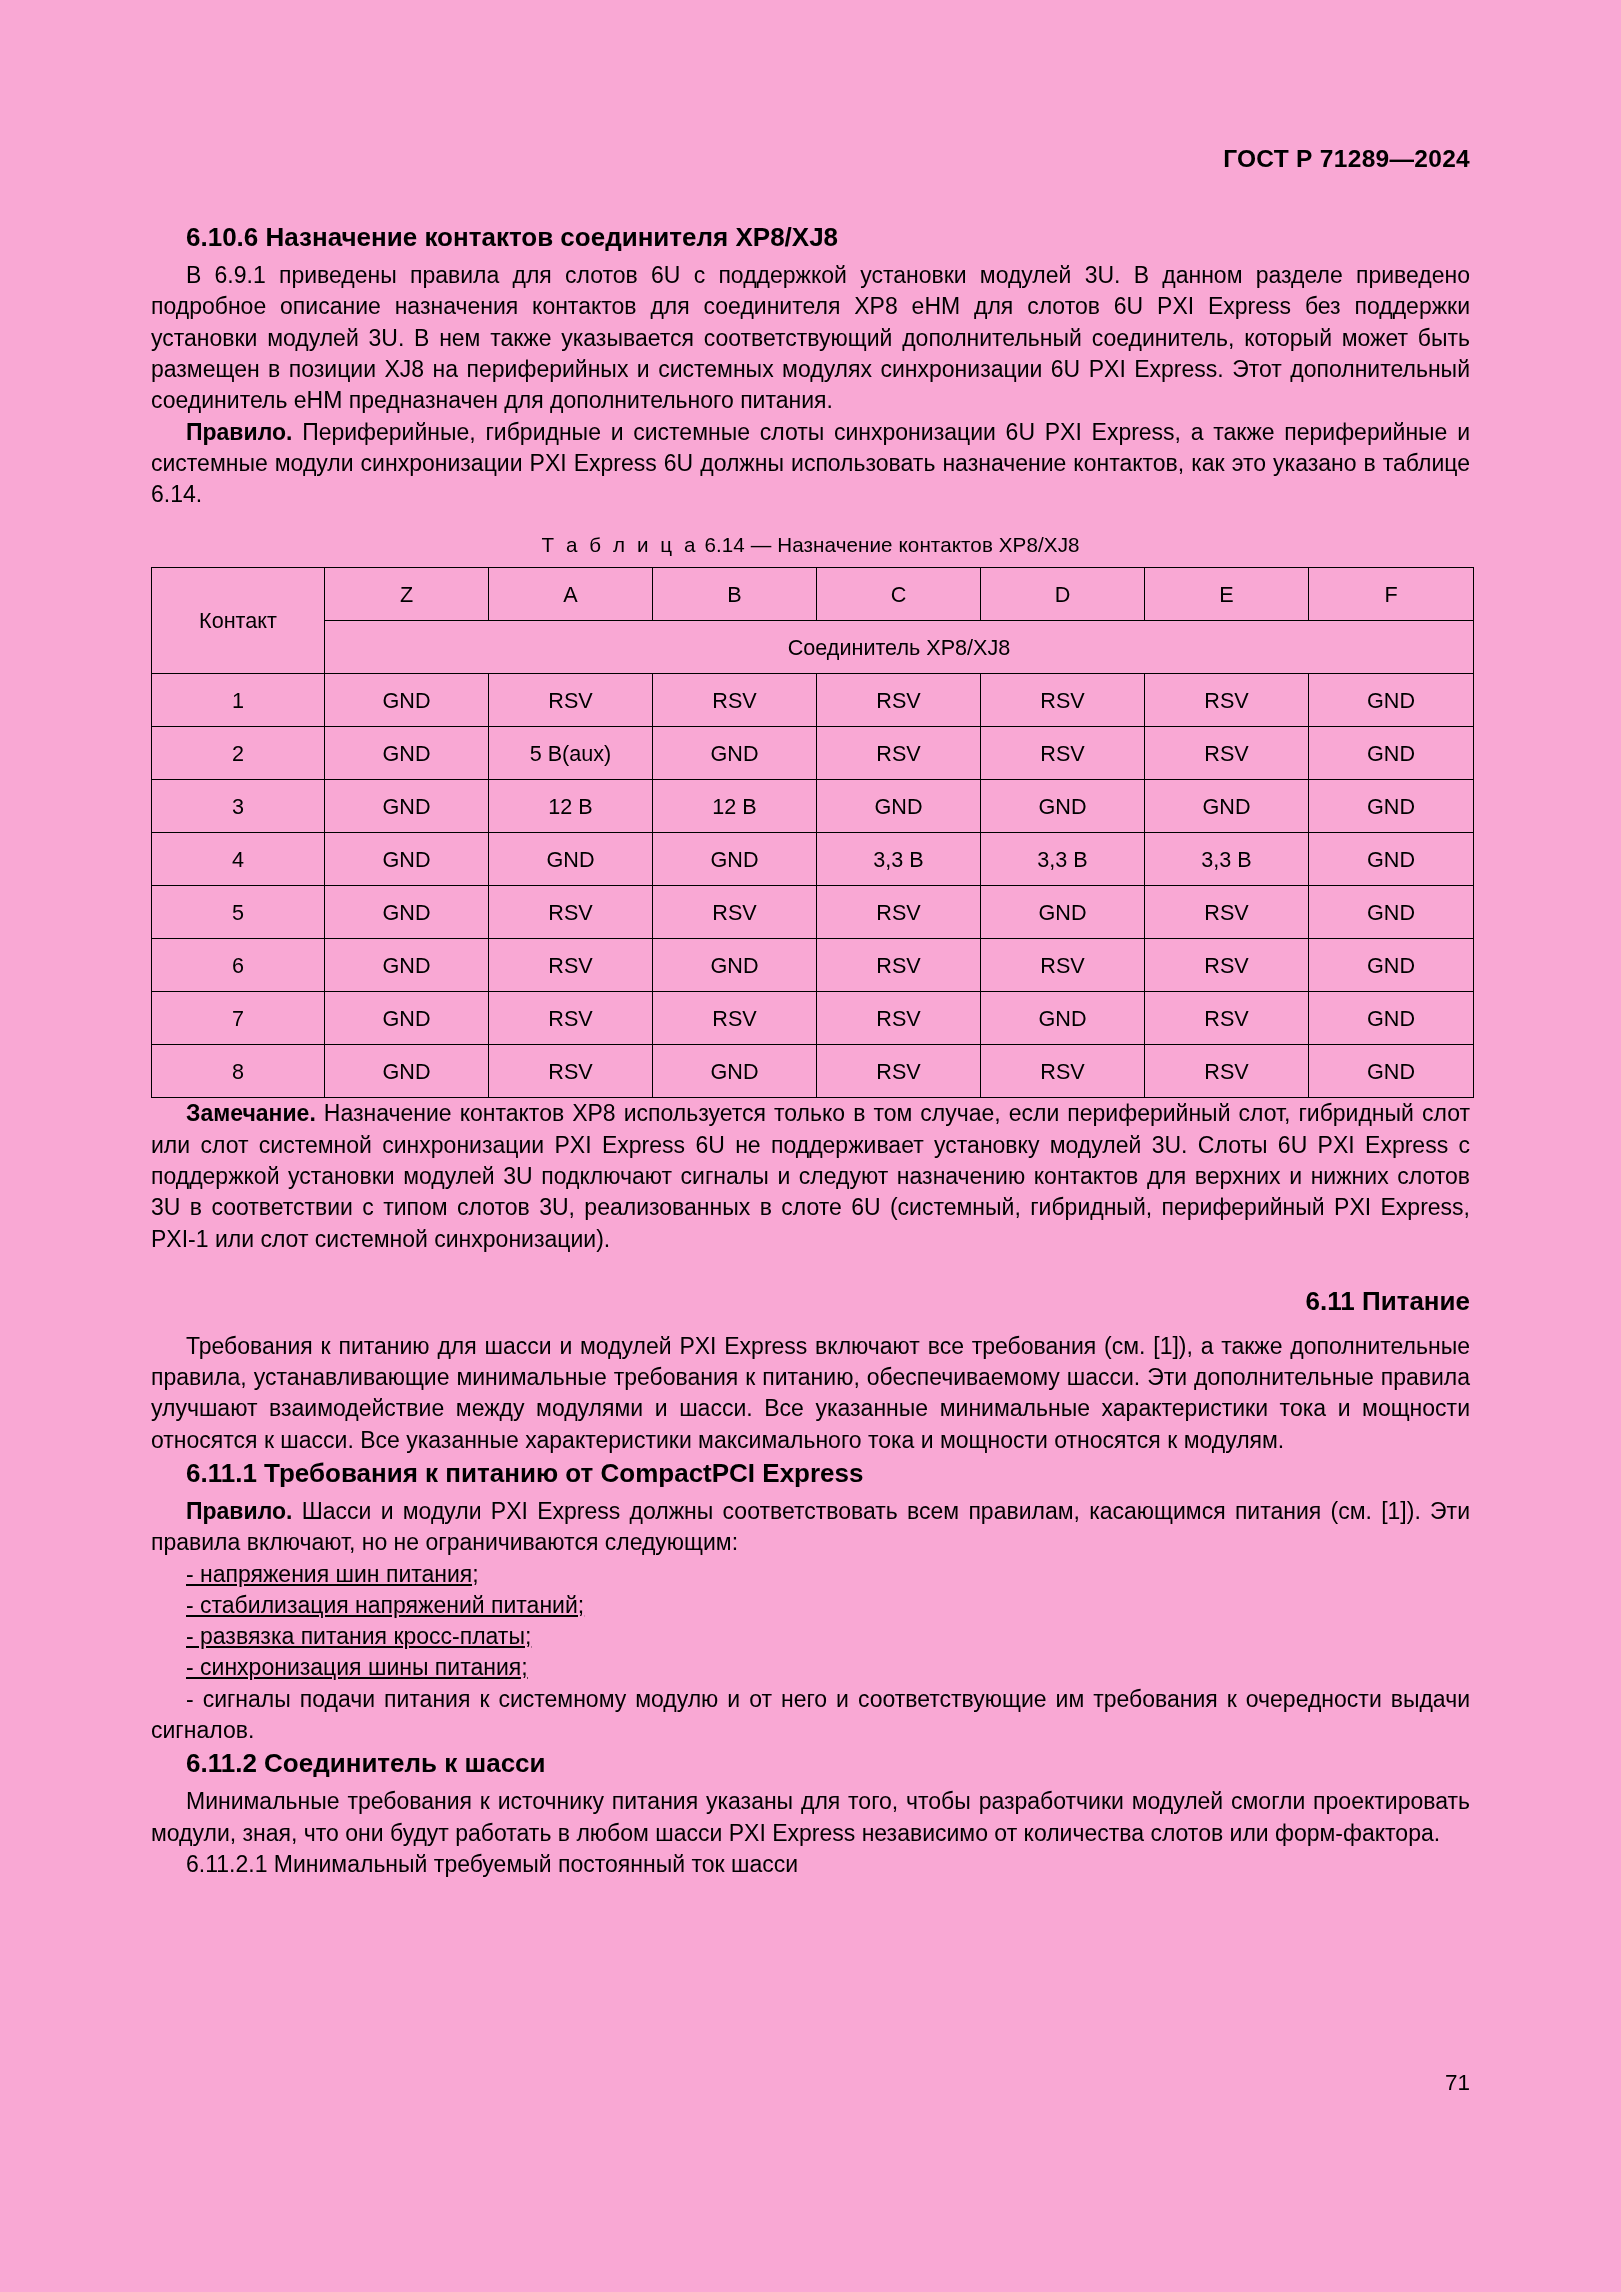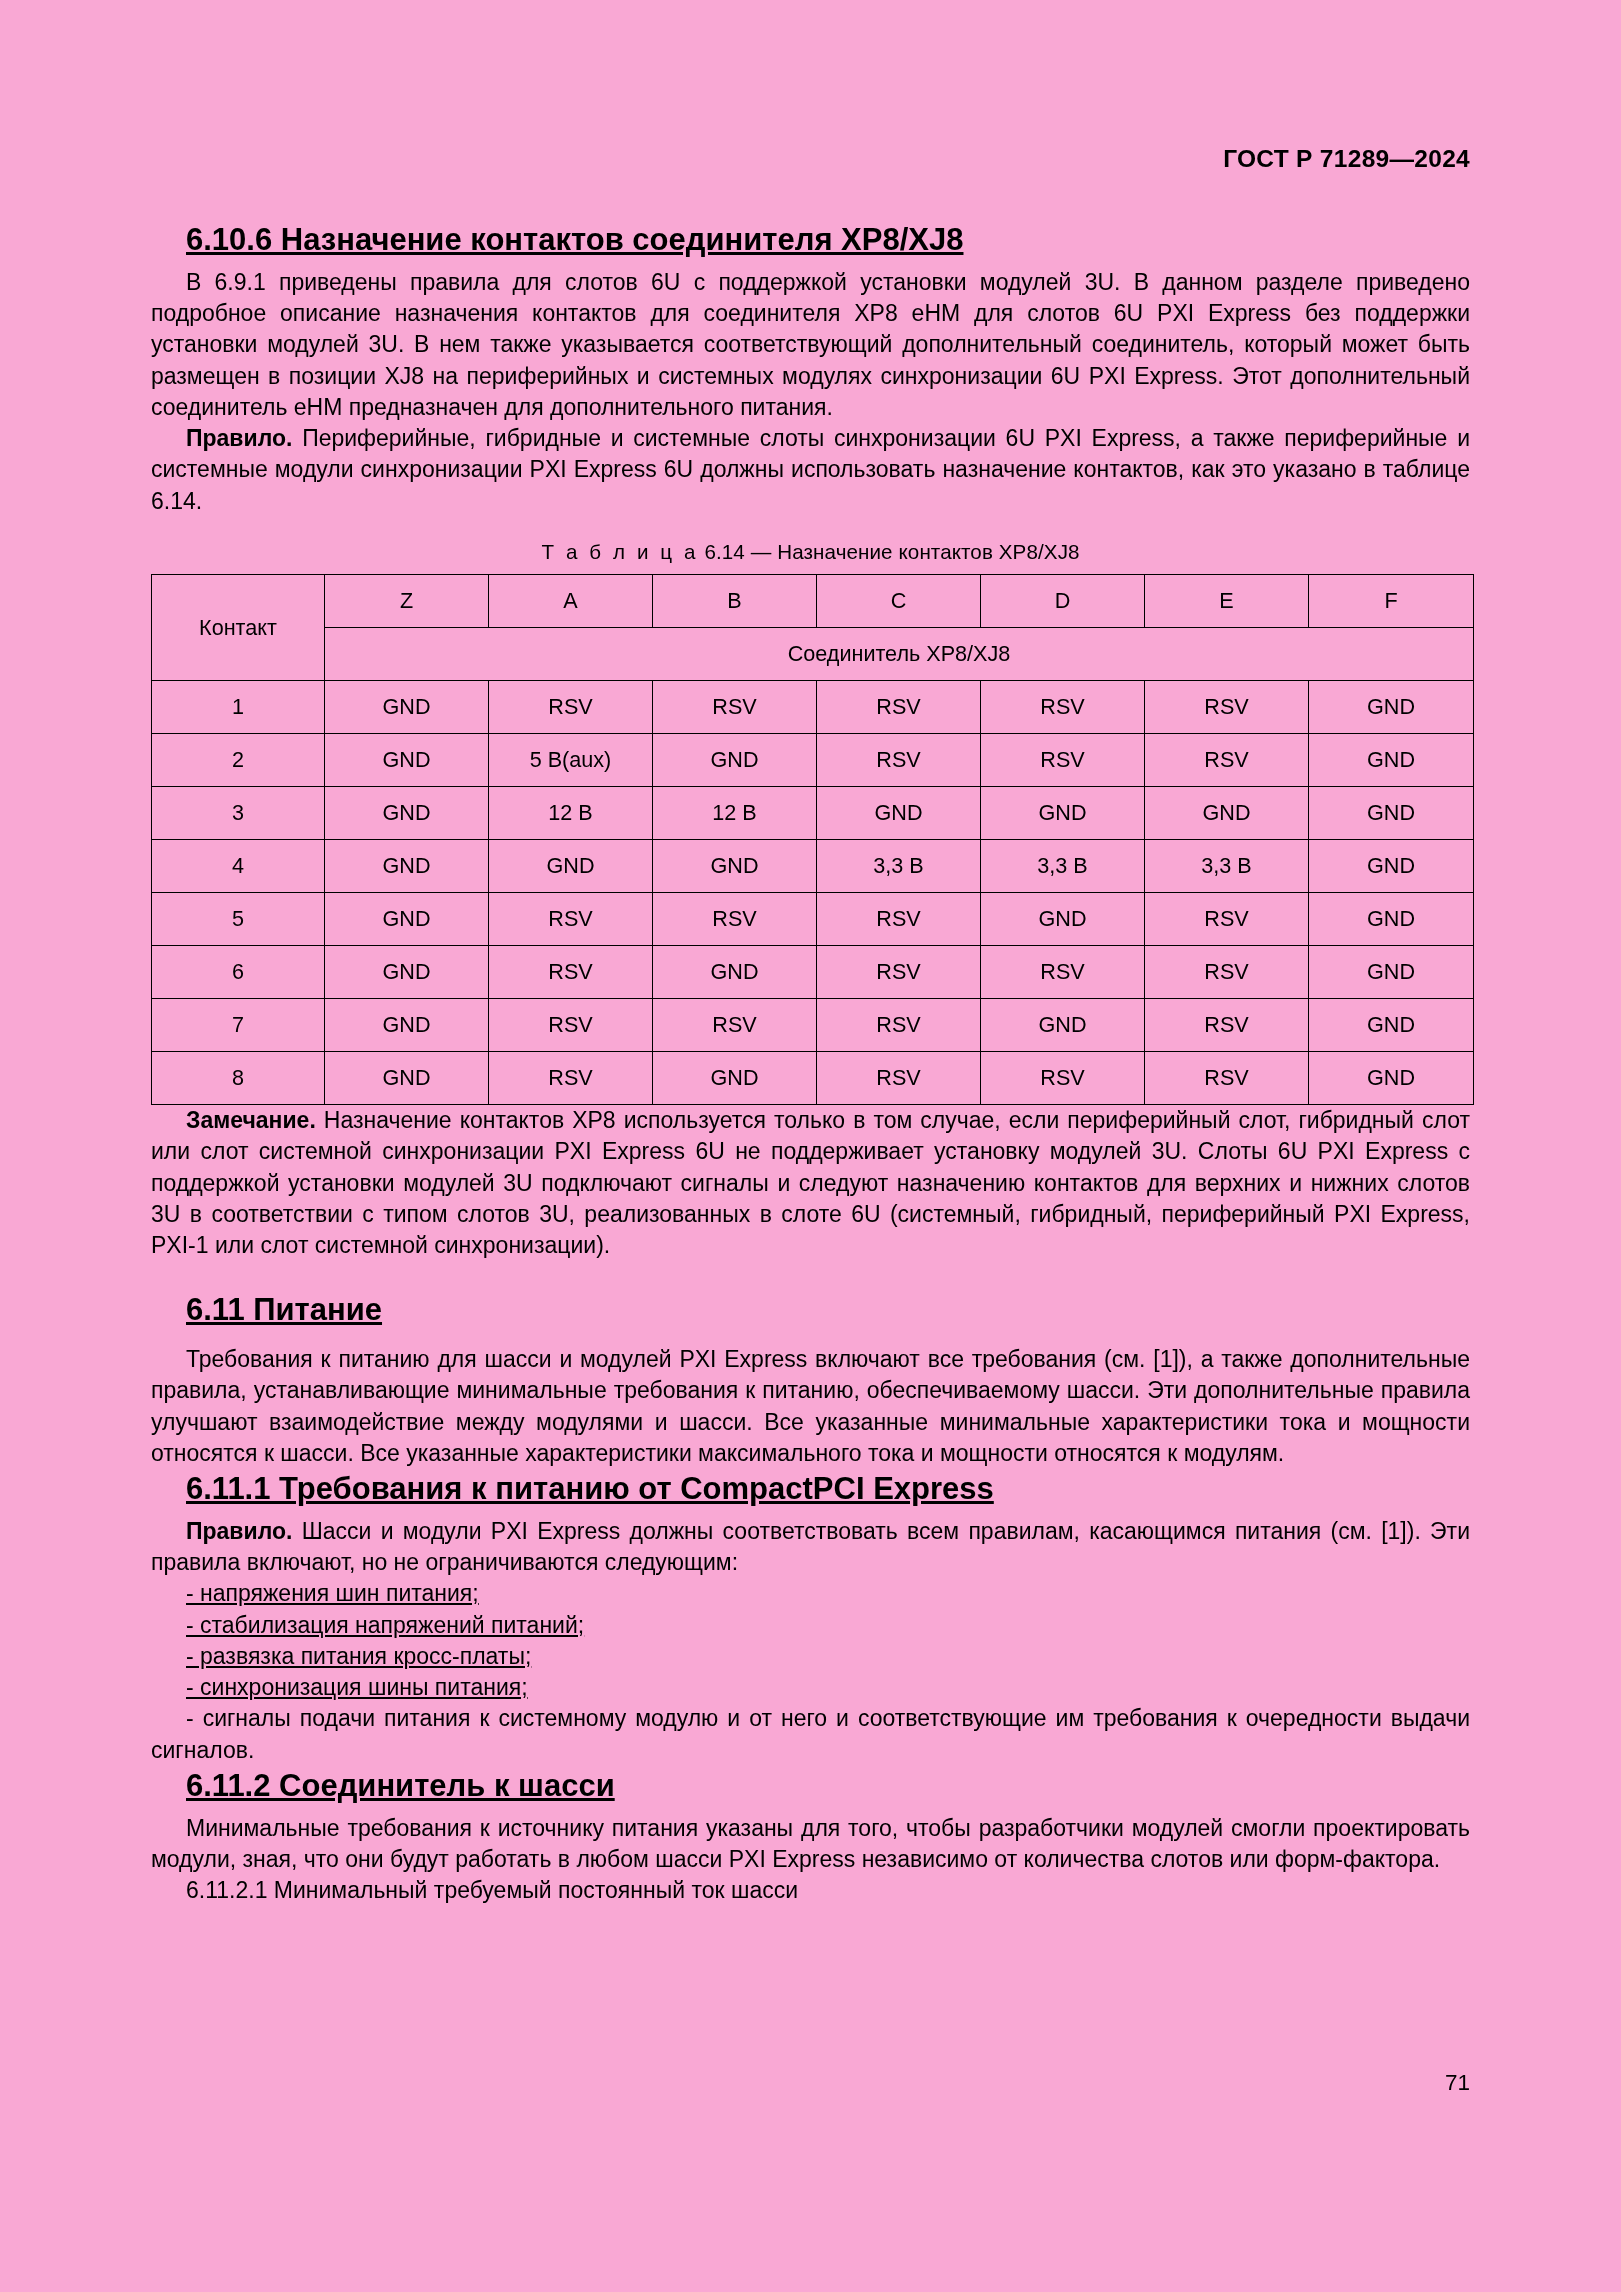--- a/index.html
+++ b/index.html
@@ -34,27 +34,26 @@
 
   
   .content {
     position: absolute;
     top: 220px;
     left: 151px;
     width: 1319px;
   }
 
   h3.section-heading {
-    font-size: 31px;
+    font-size: 26px;
     font-weight: bold;
     margin: 0 0 5.9px 0;
     padding: 0;
     text-indent: 0;
     line-height: 1.32;
-    text-decoration: underline;
   }
   h3.section-heading.indented {
     text-indent: 35px;
   }
 
   p.body-text {
     font-size: 23px;
     line-height: 1.36;
     margin: 0 0 0 0;
     padding: 0;
@@ -259,21 +258,21 @@
           <td>RSV</td>
           <td>RSV</td>
           <td>RSV</td>
           <td>GND</td>
         </tr>
       </tbody>
     </table>
 
     <p class="body-text after-table"><span class="lead">Замечание.</span><span> Назначение контактов XP8 используется только в том случае, если периферийный слот, гибридный слот или слот системной синхронизации PXI Express 6U не поддерживает установку модулей 3U. Слоты 6U PXI Express с поддержкой установки модулей 3U подключают сигналы и следуют назначению контактов для верхних и нижних слотов 3U в соответствии с типом слотов 3U, реализованных в слоте 6U (системный, гибридный, периферийный PXI Express, PXI-1 или слот системной синхронизации).</span></p>
 
-    <h3 class="section-heading indented" style="margin-top:29px;">6.11 Питание</h3>
+    <h3 class="section-heading indented" style="margin-top:29px;text-align:right;">6.11 Питание</h3>
 
     <p class="body-text gap-before">Требования к питанию для шасси и модулей PXI Express включают все требования (см. [1]), а также дополнительные правила, устанавливающие минимальные требования к питанию, обеспечиваемому шасси. Эти дополнительные правила улучшают взаимодействие между модулями и шасси. Все указанные минимальные характеристики тока и мощности относятся к шасси. Все указанные характеристики максимального тока и мощности относятся к модулям.</p>
 
     <h3 class="section-heading indented">6.11.1 Требования к питанию от CompactPCI Express</h3>
 
     <p class="body-text"><span class="lead">Правило.</span><span> Шасси и модули PXI Express должны соответствовать всем правилам, касающимся питания (см. [1]). Эти правила включают, но не ограничиваются следующим:</span></p>
 
     <ul class="dash-list">
       <li>- напряжения шин питания;</li>
       <li>- стабилизация напряжений питаний;</li>

